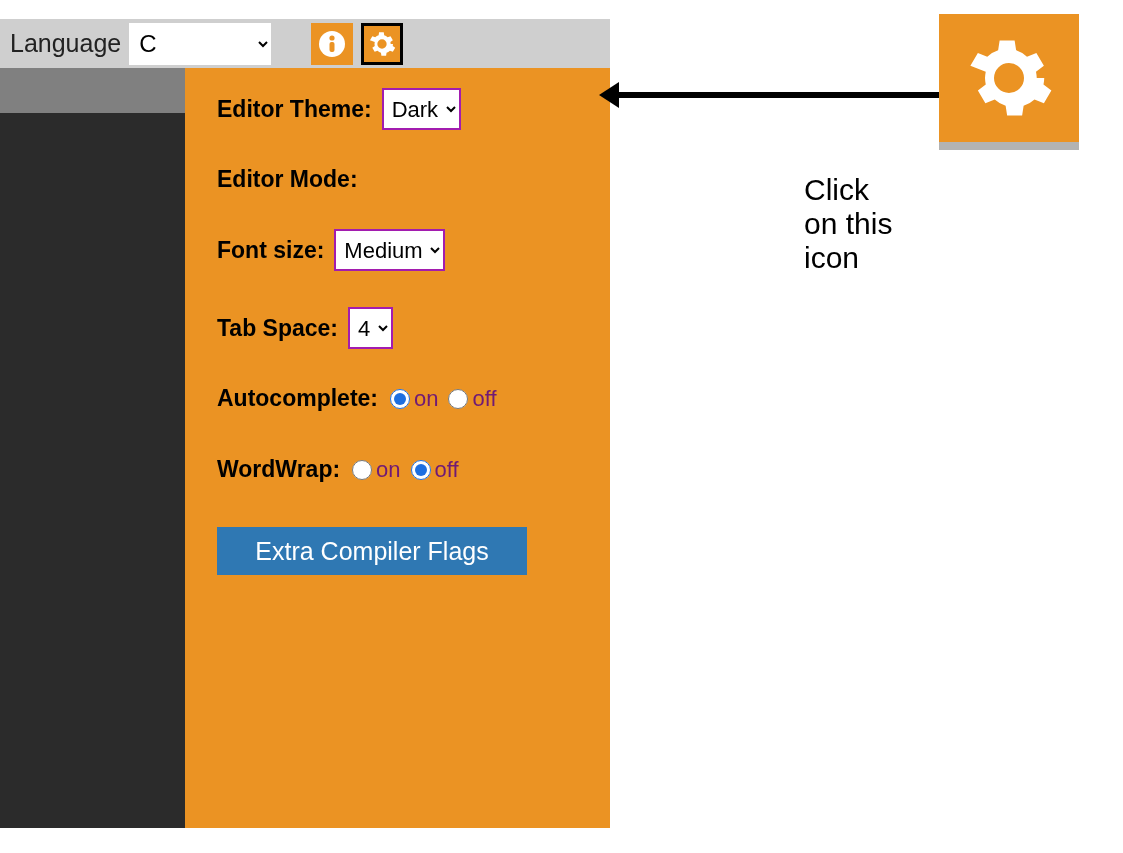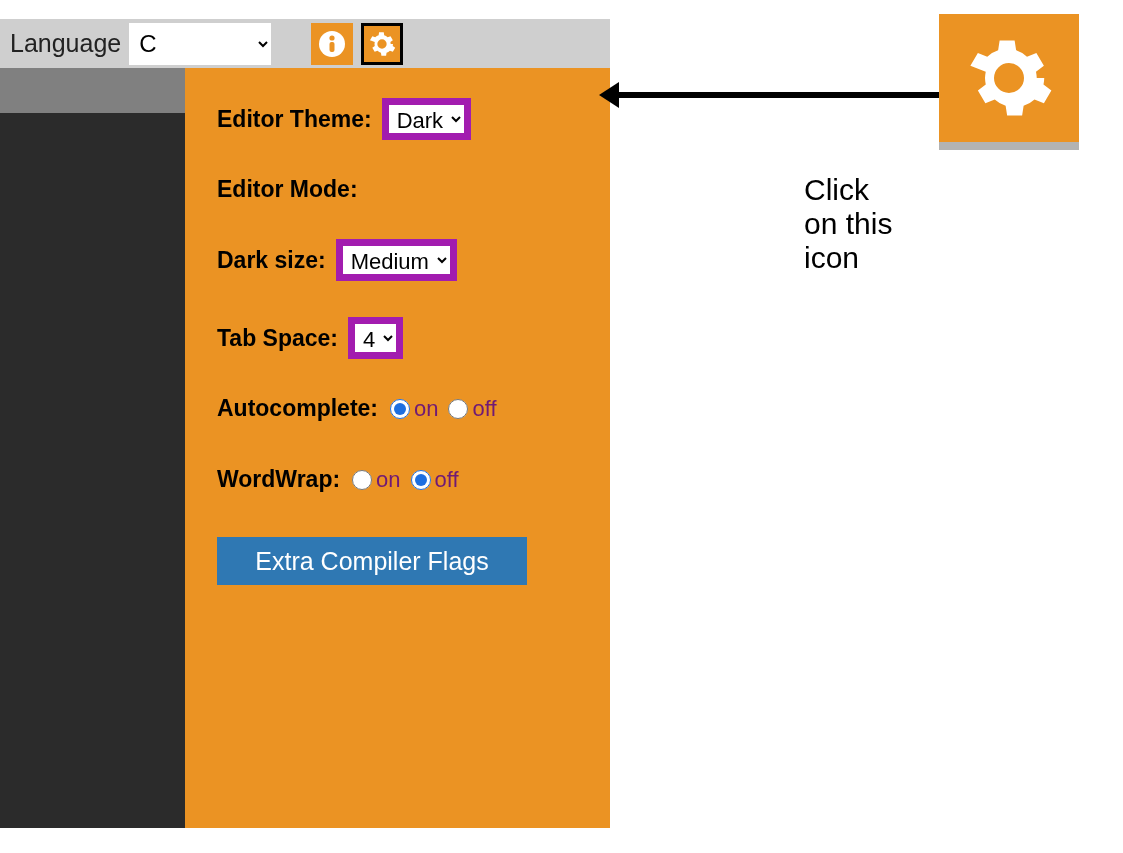--- a/index.html
+++ b/index.html
@@ -12,24 +12,24 @@
   .icon-btn{width:42px;height:42px;display:flex;align-items:center;justify-content:center;margin-left:8px;}
   .icon-btn.info{background:#eb9323;}
   .icon-btn.gear{background:#eb9323;border:3px solid #000;box-sizing:border-box;}
   .icon-btn svg{display:block;}
 
   
   .strip{position:absolute;left:0;top:68px;width:610px;height:45px;background:#808080;}
   .editor{position:absolute;left:0;top:113px;width:610px;height:715px;background:#2b2b2b;}
 
   
-  .popup{position:absolute;left:185px;top:68px;width:425px;height:760px;background:#eb9323;box-sizing:border-box;padding:30px 26px 20px 32px;}
+  .popup{position:absolute;left:185px;top:68px;width:425px;height:760px;background:#eb9323;box-sizing:border-box;padding:20px 26px 20px 32px;}
   .row{display:flex;align-items:center;margin-bottom:36px;}
   .row label{font-size:23px;font-weight:700;color:#000;margin-right:10px;white-space:nowrap;}
-  .sel{font-size:22px;height:42px;background:#fff;border:7px solid #a21caf;padding:2px 4px;}
+  .sel{font-size:22px;height:42px;background:#fff;border:2px solid #a21caf;padding:2px 4px;}
   .radio-row{margin-bottom:44px;align-items:center;}
   .radio-row span.opt{font-size:22px;color:#701a75;margin-right:8px;}
   .radio-row input[type=radio]{width:20px;height:20px;margin:0 4px 0 2px;vertical-align:middle;accent-color:#1e6fe0;}
   .flags-btn{display:block;width:310px;height:48px;background:#2f78b3;color:#fff;font-size:25px;border:none;text-align:center;margin-top:24px;cursor:pointer;}
   .done-btn{display:block;width:345px;height:48px;background:#fff;color:#000;font-size:25px;border:none;text-align:center;cursor:pointer;}
 
   
   .callout-img{position:absolute;left:939px;top:14px;width:140px;height:128px;background:#eb9323;display:flex;align-items:center;justify-content:center;}
   .callout-img .border-strip{position:absolute;left:0;bottom:-8px;width:140px;height:8px;background:#b3b3b3;}
   .callout-text{position:absolute;left:804px;top:173px;font-size:30px;color:#000;}
@@ -66,21 +66,21 @@
 
   <div class="popup">
     <div class="row">
       <label>Editor Theme:</label>
       <select class="sel"><option>Dark</option></select>
     </div>
     <div class="row">
       <label>Editor Mode:</label>
     </div>
     <div class="row">
-      <label>Dark size:</label>
+      <label>Font size:</label>
       <select class="sel"><option>Medium</option></select>
     </div>
     <div class="row">
       <label>Tab Space:</label>
       <select class="sel"><option>4</option></select>
     </div>
     <div class="row radio-row">
       <label>Autocomplete:</label>
       <input type="radio" name="ac" checked="" style="">
       <span class="opt">on</span>

